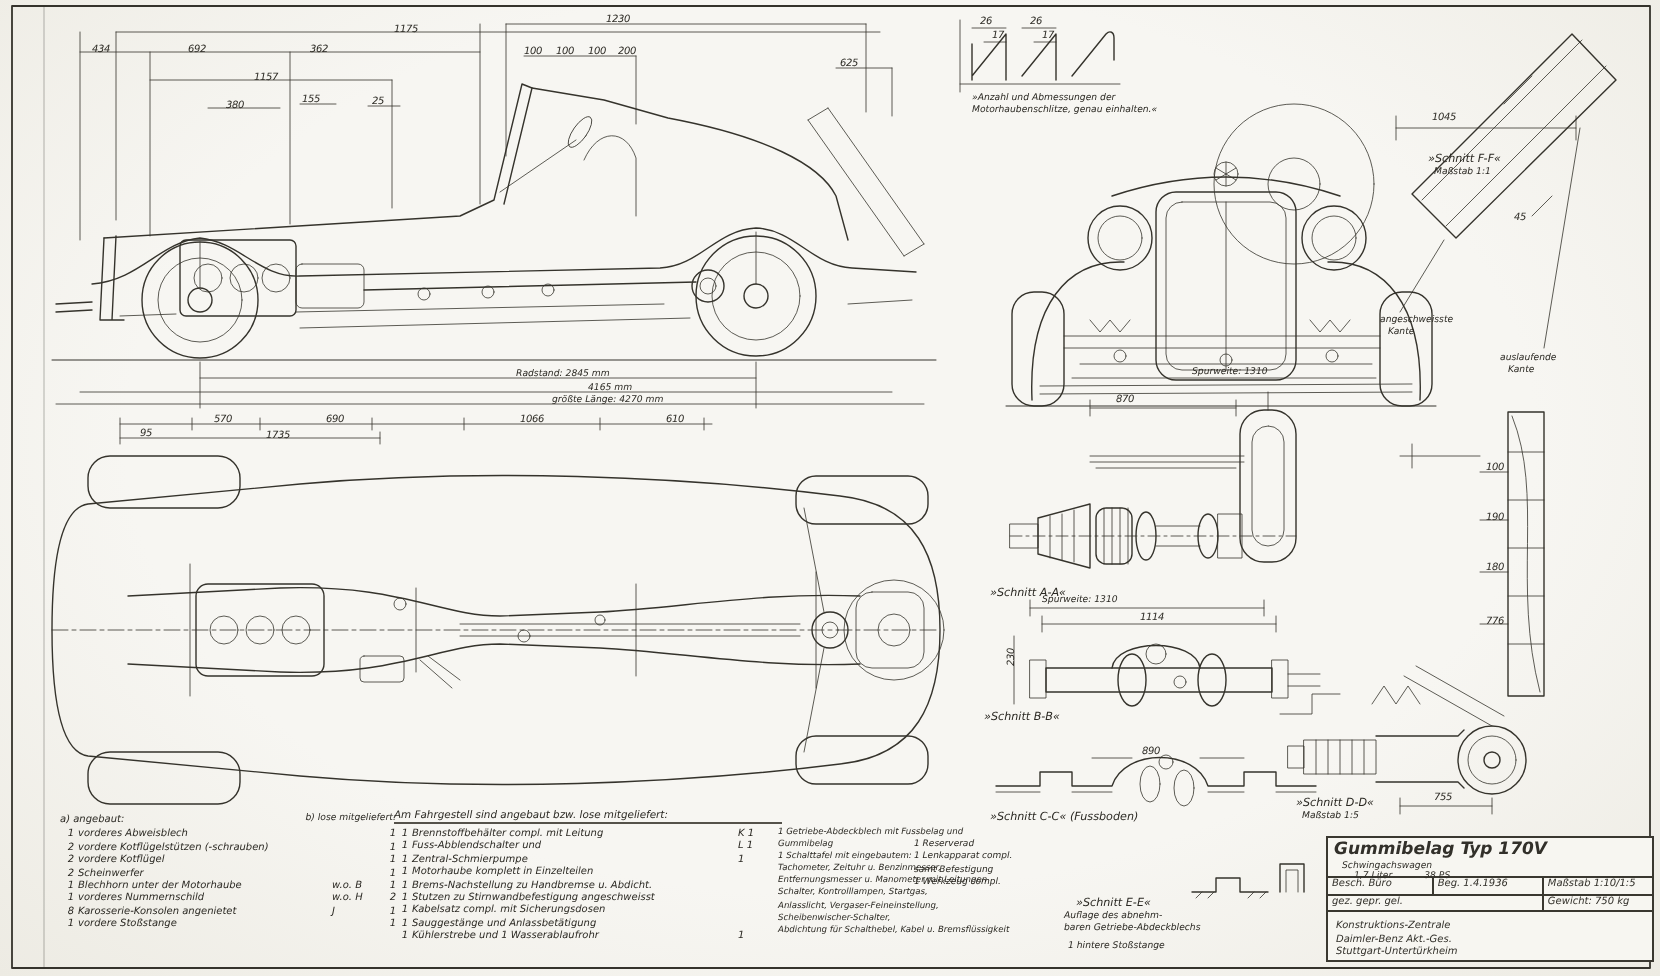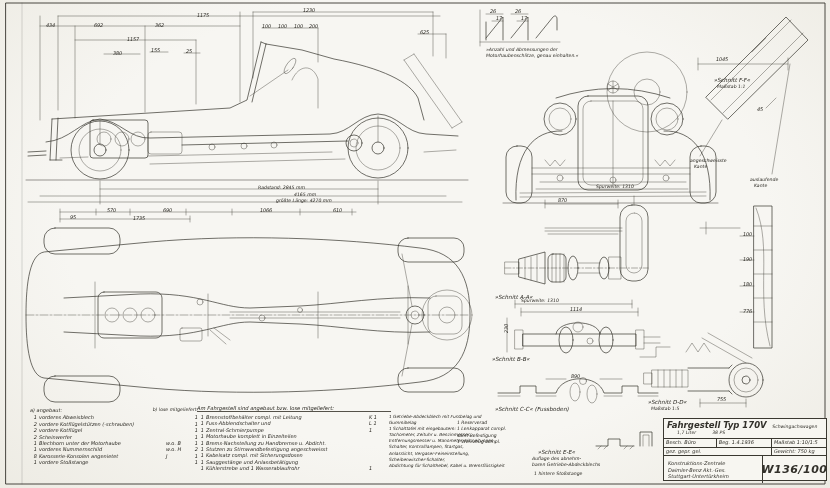--- a/index.html
+++ b/index.html
@@ -385,21 +385,21 @@
 <div class="plist plines" style="left:457px;top:420px;width:78px;font-size:4.5px;line-height:6.3px">
   <div>1 Reserverad</div>
   <div>1 Lenkapparat compl.</div>
   <div>   samt Befestigung</div>
   <div>1 Werkzeug compl.</div>
 </div>
 
 <div class="tblock">
   <div class="tb-r1">
     <div>
-      <span class="tb-title">Fahrgestell Typ 170V</span>
+      <span class="tb-title">Gummibelag Typ 170V</span>
       <span class="tb-suffix">Schwingachswagen</span>
     </div>
     <div class="tb-sub">
       <span>1,7 Liter</span>
       <span>38 PS</span>
     </div>
   </div>
   <div class="tb-r2">
     <span class="c1">Besch. Büro</span>
     <span class="c2">Beg. 1.4.1936</span>
@@ -408,17 +408,16 @@
   <div class="tb-r2">
     <span class="c12">gez.   gepr.   gel.</span>
     <span class="c3">Gewicht: 750 kg</span>
   </div>
   <div class="tb-r4">
     <div class="tb-co">
       <span>Konstruktions-Zentrale</span>
       <span>Daimler-Benz Akt.-Ges.</span>
       <span>Stuttgart-Untertürkheim</span>
     </div>
-    <div class="tb-num">W136/100</div>
   </div>
 </div>
 
 </div>
 
 </body></html>

